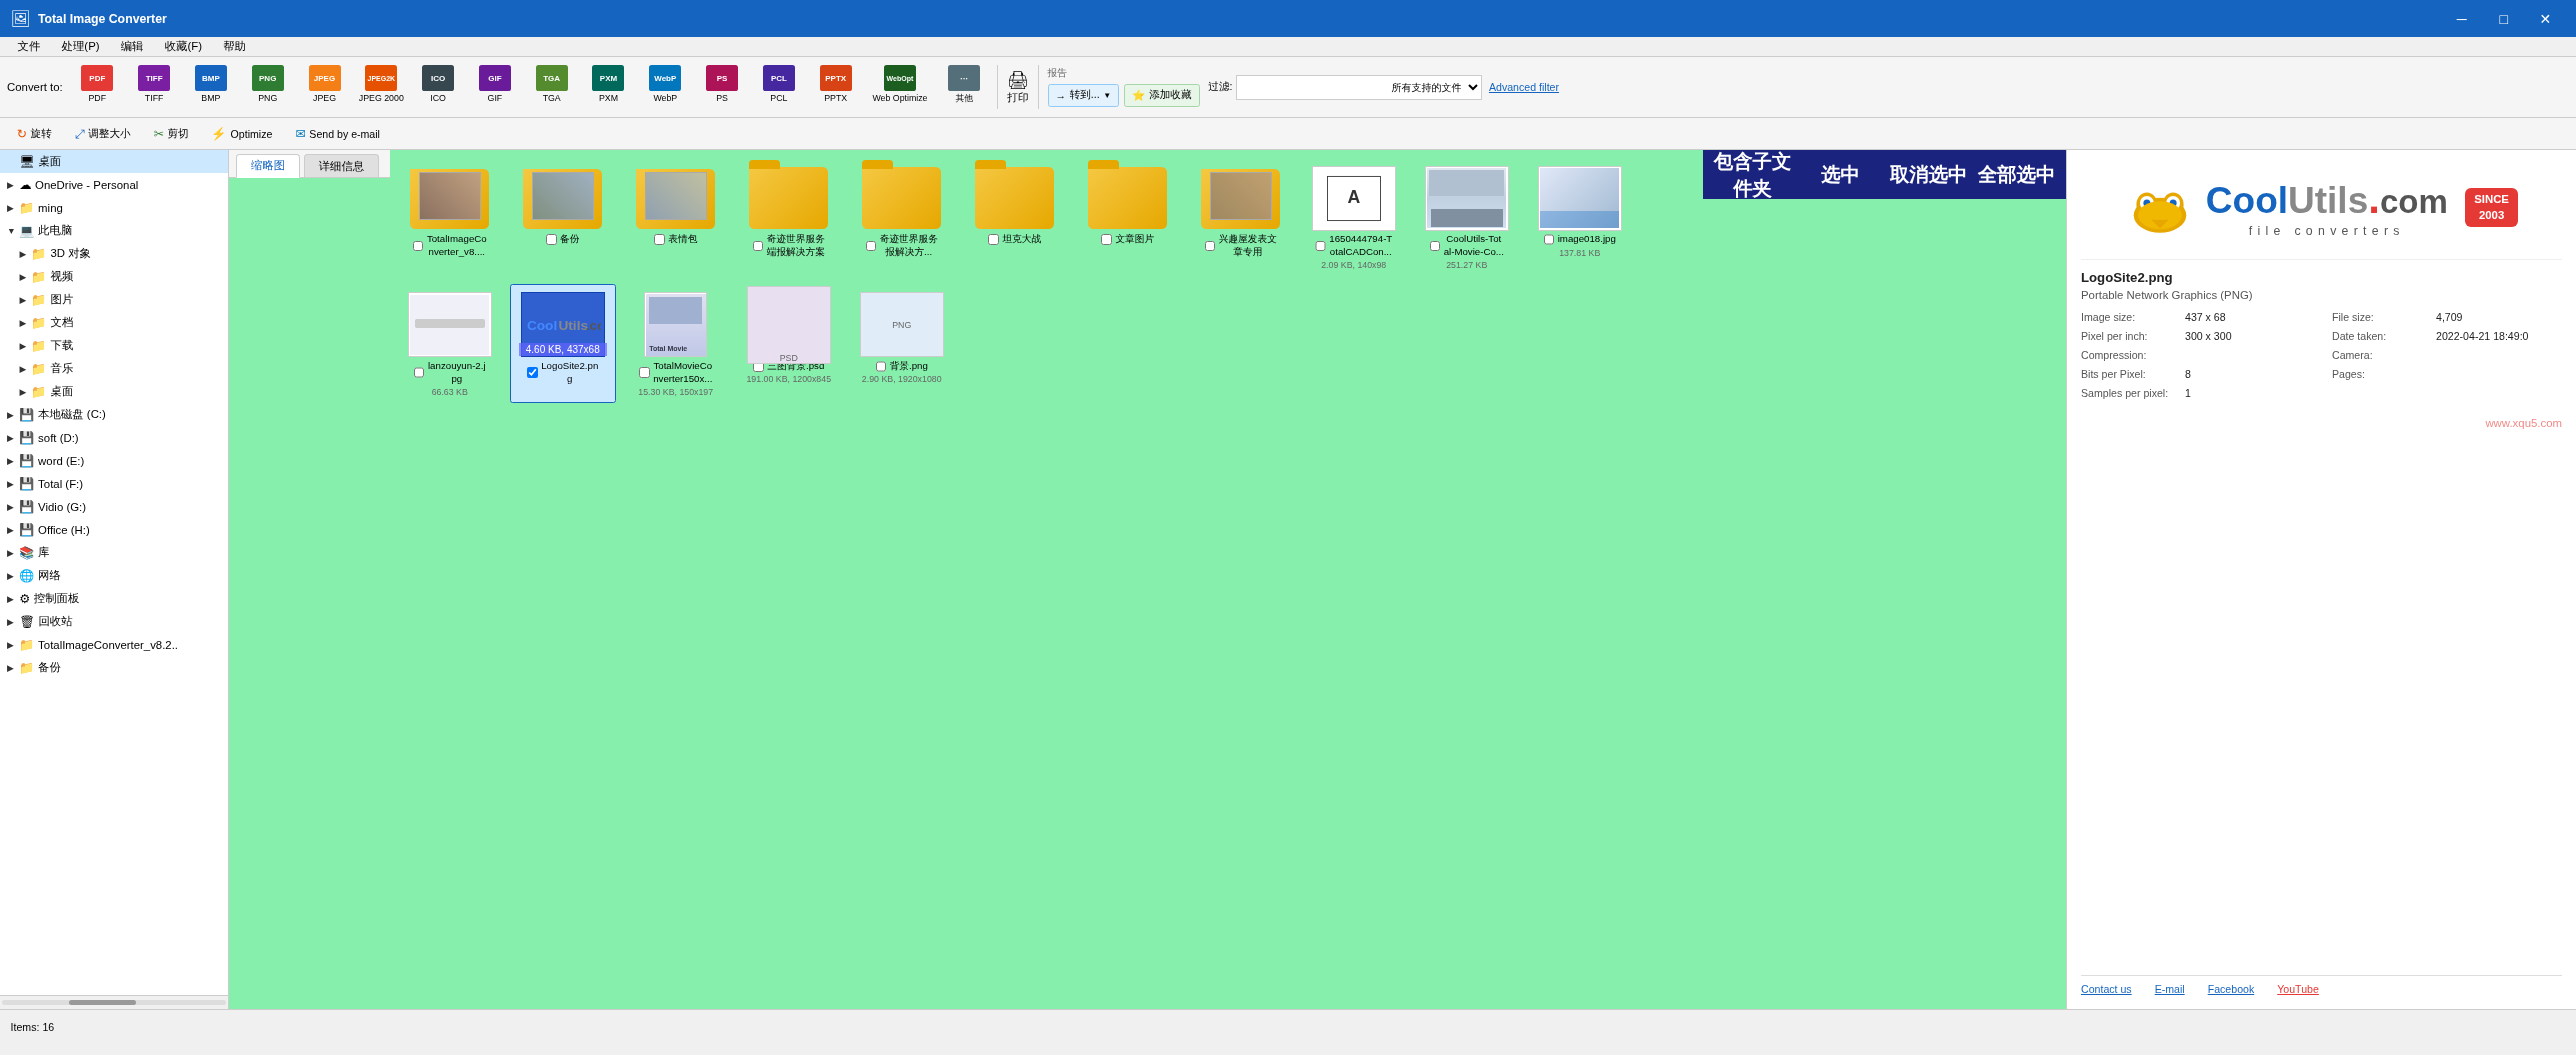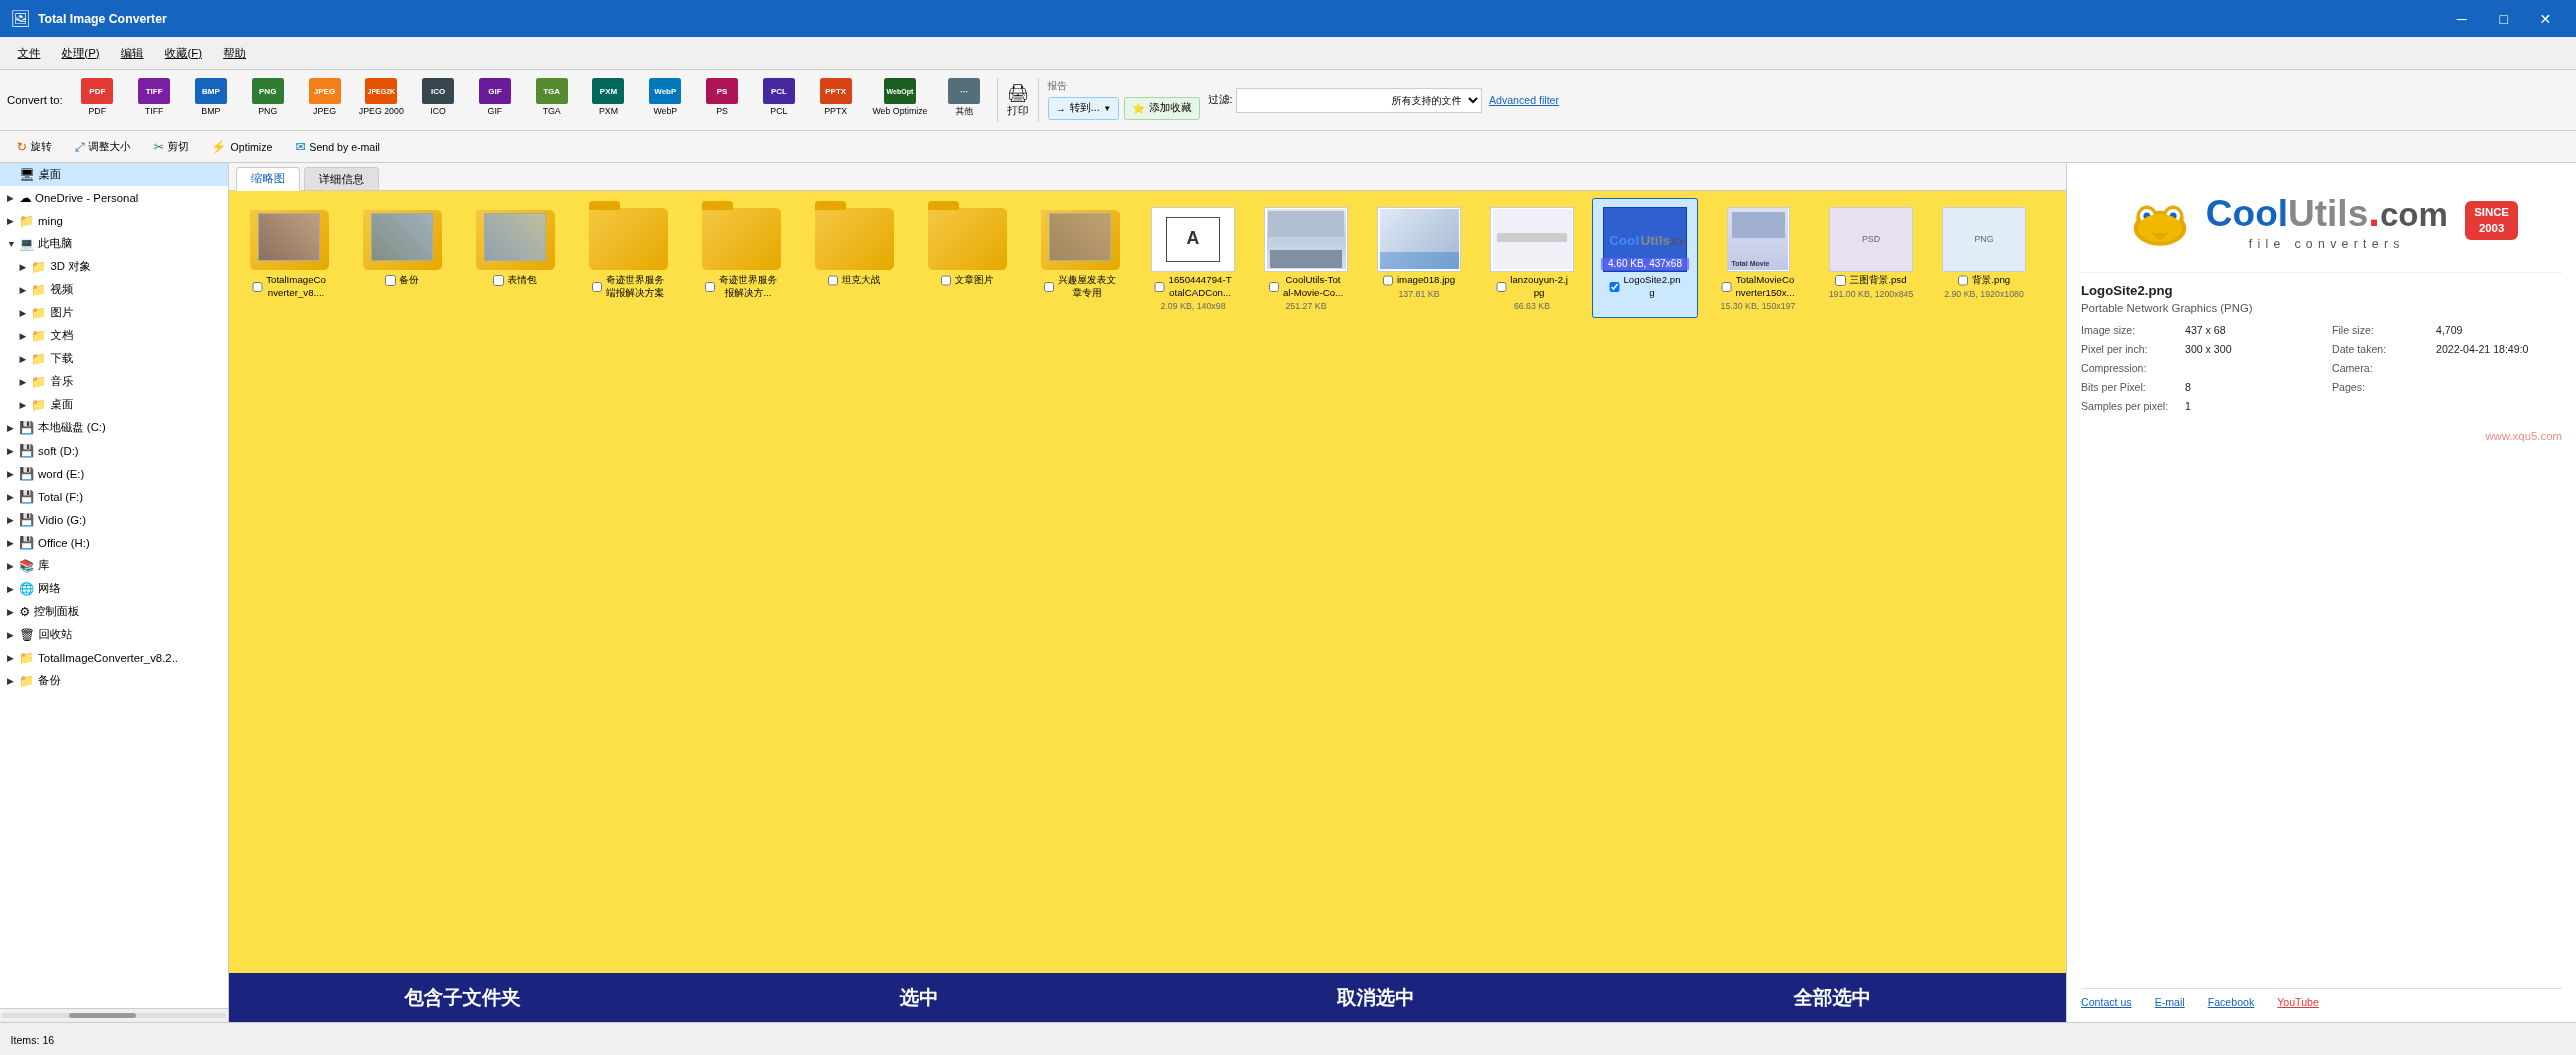--- a/index.html
+++ b/index.html
@@ -21,27 +21,26 @@
     #titlebar .win-controls { display: flex; gap: 1.8px; }
     #titlebar .win-btn {
       width: 40px; height: 37px;
       display: flex; align-items: center; justify-content: center;
       cursor: pointer; font-size: 14px; color: white;
     }
 
     
     #menubar {
       background: #f0f0f0;
-      height: 33px;
+      height: 20px;
       display: flex;
       align-items: center;
       padding: 0 7px;
       border-bottom: 0.9px solid #ccc;
       font-size: 11.4px;
-      text-decoration: underline;
     }
     .menu-item {
       padding: 3.5px 10.6px;
       cursor: pointer;
       border-radius: 2.6px;
     }
 
     
     #toolbar {
       background: #f5f5f5;
@@ -197,23 +196,23 @@
     }
     .sb-thumb {
       position: absolute;
       left: 30%; width: 30%; height: 100%;
       background: #999; border-radius: 2.6px;
     }
 
     
     #filebrowser {
       flex: 1;
-      background: #fde047;
-      display: flex;
-      flex-direction: column;
+      background: #86efac;
+      display: flex;
+      flex-direction: row;
       overflow: hidden;
     }
 
     
     #tabs-row {
       display: flex;
       border-bottom: 0.9px solid #ccc;
       padding: 0 7px;
       background: #f5f5f5;
       height: 28px;
@@ -917,21 +916,21 @@
         </div>
         <div class="checkbox-wrapper">
           <input type="checkbox" style="">
           <span class="file-name">TotalMovieCo<br>nverter150x...</span>
         </div>
         <span class="file-size">15.30 KB, 150x197</span>
       </div>
 
       <div class="file-item">
         <div class="file-thumb">
-          <div style="width:84px;height:65px;background:#e8e0f0;border:0.9px solid #ccc;display:flex;align-items:center;justify-content:center;">
+          <div style="width:84px;height:78px;background:#e8e0f0;border:0.9px solid #ccc;display:flex;align-items:flex-end;justify-content:center;">
             <span style="font-size:8.8px;color:#666;">PSD</span>
           </div>
         </div>
         <div class="checkbox-wrapper">
           <input type="checkbox" style="">
           <span class="file-name">三图背景.psd</span>
         </div>
         <span class="file-size">191.00 KB, 1200x845</span>
       </div>
 

